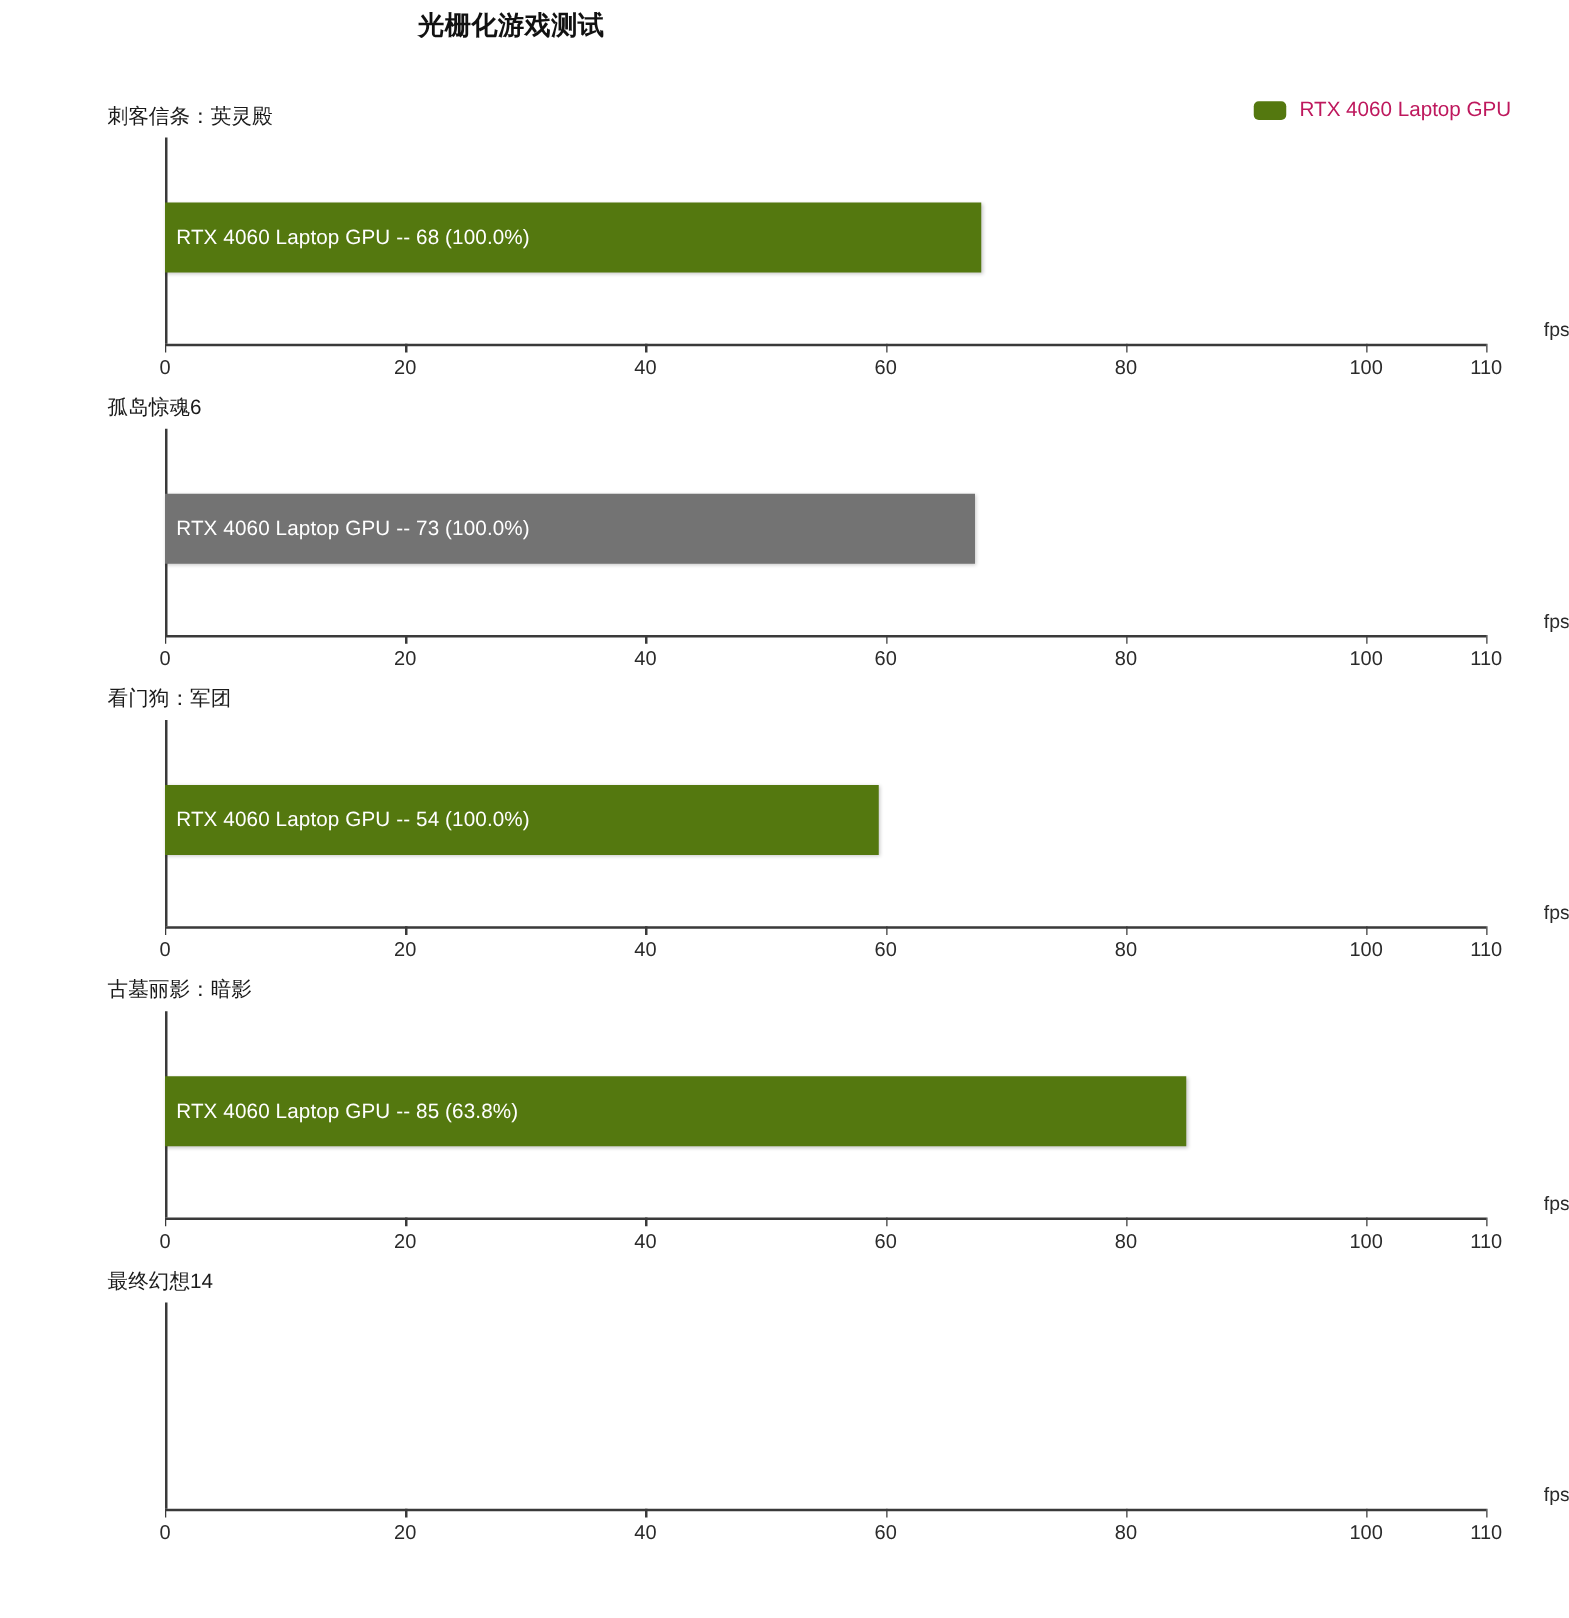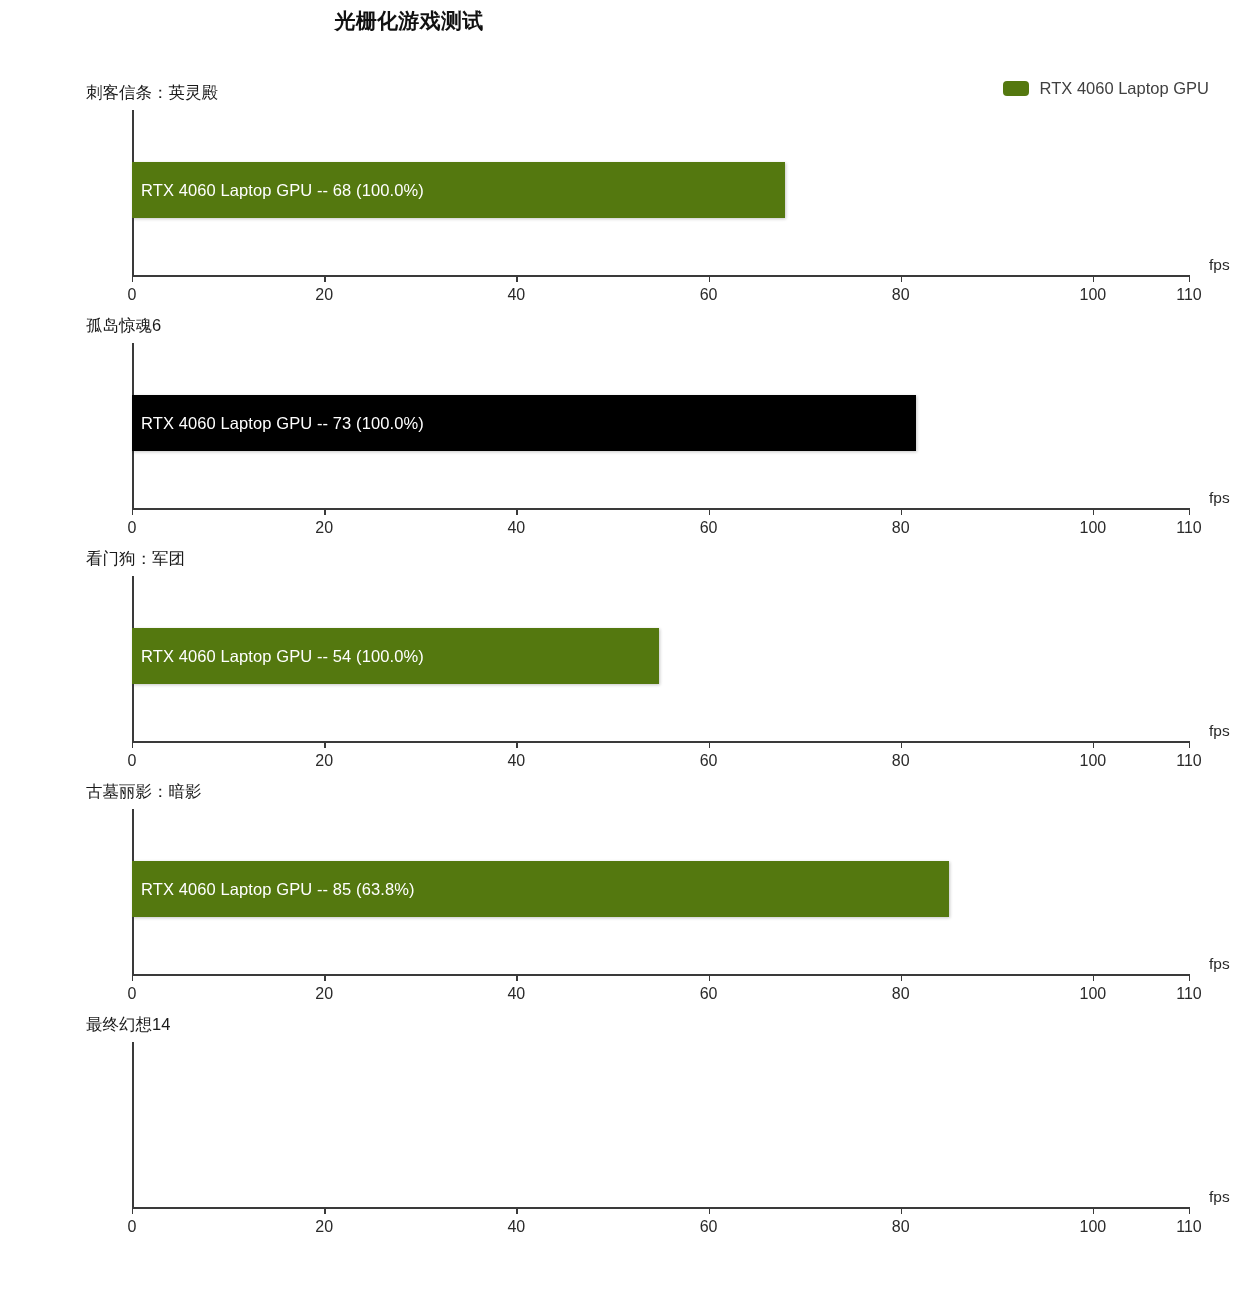--- a/index.html
+++ b/index.html
@@ -51,21 +51,21 @@
   }
   .legend-swatch {
     width: 26px;
     height: 15px;
     border-radius: 4px;
     background: #54780f;
     display: block;
   }
   .legend-label {
     font-size: 16.5px;
-    color: #404040;
+    color: #be185d;
     white-space: nowrap;
   }
 
   
   .groups {
     position: absolute;
     left: 0;
     top: 82px;
     width: 1255px;
     padding-left: 32px;
@@ -117,21 +117,21 @@
   .tick-label {
     position: absolute;
     top: 176px;
     font-size: 16px;
     color: #2a2a2a;
     transform: translateX(-50%);
     white-space: nowrap;
   }
   .axis-unit {
     position: absolute;
-    left: 1077px;
+    left: 1103px;
     top: 146px;
     font-size: 15.5px;
     color: #2a2a2a;
     text-align: right;
   }
 
   
   .bar-track {
     position: absolute;
     left: 0;
@@ -211,21 +211,21 @@
         <div class="tick" style="left: 576.545px;"></div>
         <div class="tick-label" style="left: 576.545px;">60</div>
         <div class="tick" style="left: 768.727px;"></div>
         <div class="tick-label" style="left: 768.727px;">80</div>
         <div class="tick" style="left: 960.909px;"></div>
         <div class="tick-label" style="left: 960.909px;">100</div>
         <div class="tick" style="left: 1057px;"></div>
         <div class="tick-label" style="left: 1057px;">110</div>
         <div class="axis-unit">fps</div>
         <div class="bar-track">
-          <div class="bar" style="width: 784px; background: #000000;">
+          <div class="bar" style="width: 648px; background: #737373;">
             <span class="bar-label">RTX 4060 Laptop GPU  --  73 (100.0%)</span>
           </div>
         </div>
       </div>
     </div>
     <div class="group">
       <div class="group-title">看门狗：军团</div>
       <div class="plot">
         <div class="y-axis"></div>
         <div class="x-axis"></div>
@@ -238,21 +238,21 @@
         <div class="tick" style="left: 576.545px;"></div>
         <div class="tick-label" style="left: 576.545px;">60</div>
         <div class="tick" style="left: 768.727px;"></div>
         <div class="tick-label" style="left: 768.727px;">80</div>
         <div class="tick" style="left: 960.909px;"></div>
         <div class="tick-label" style="left: 960.909px;">100</div>
         <div class="tick" style="left: 1057px;"></div>
         <div class="tick-label" style="left: 1057px;">110</div>
         <div class="axis-unit">fps</div>
         <div class="bar-track">
-          <div class="bar" style="width: 527px; background: rgb(84, 120, 15);">
+          <div class="bar" style="width: 571px; background: rgb(84, 120, 15);">
             <span class="bar-label">RTX 4060 Laptop GPU  --  54 (100.0%)</span>
           </div>
         </div>
       </div>
     </div>
     <div class="group">
       <div class="group-title">古墓丽影：暗影</div>
       <div class="plot">
         <div class="y-axis"></div>
         <div class="x-axis"></div>

